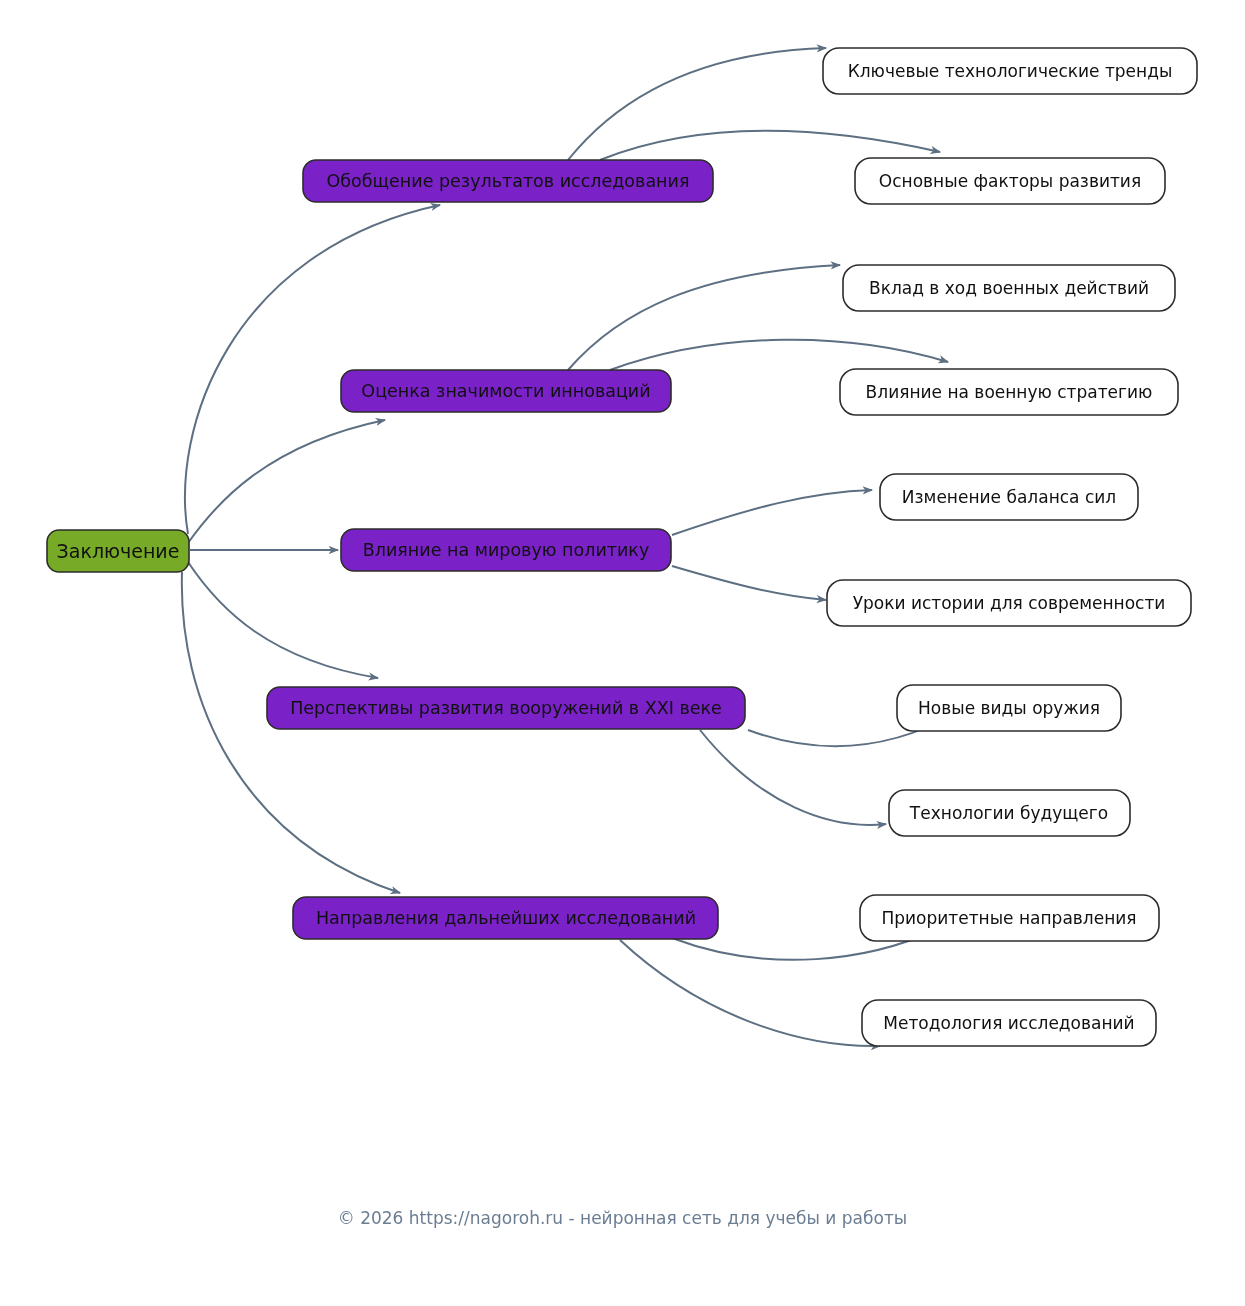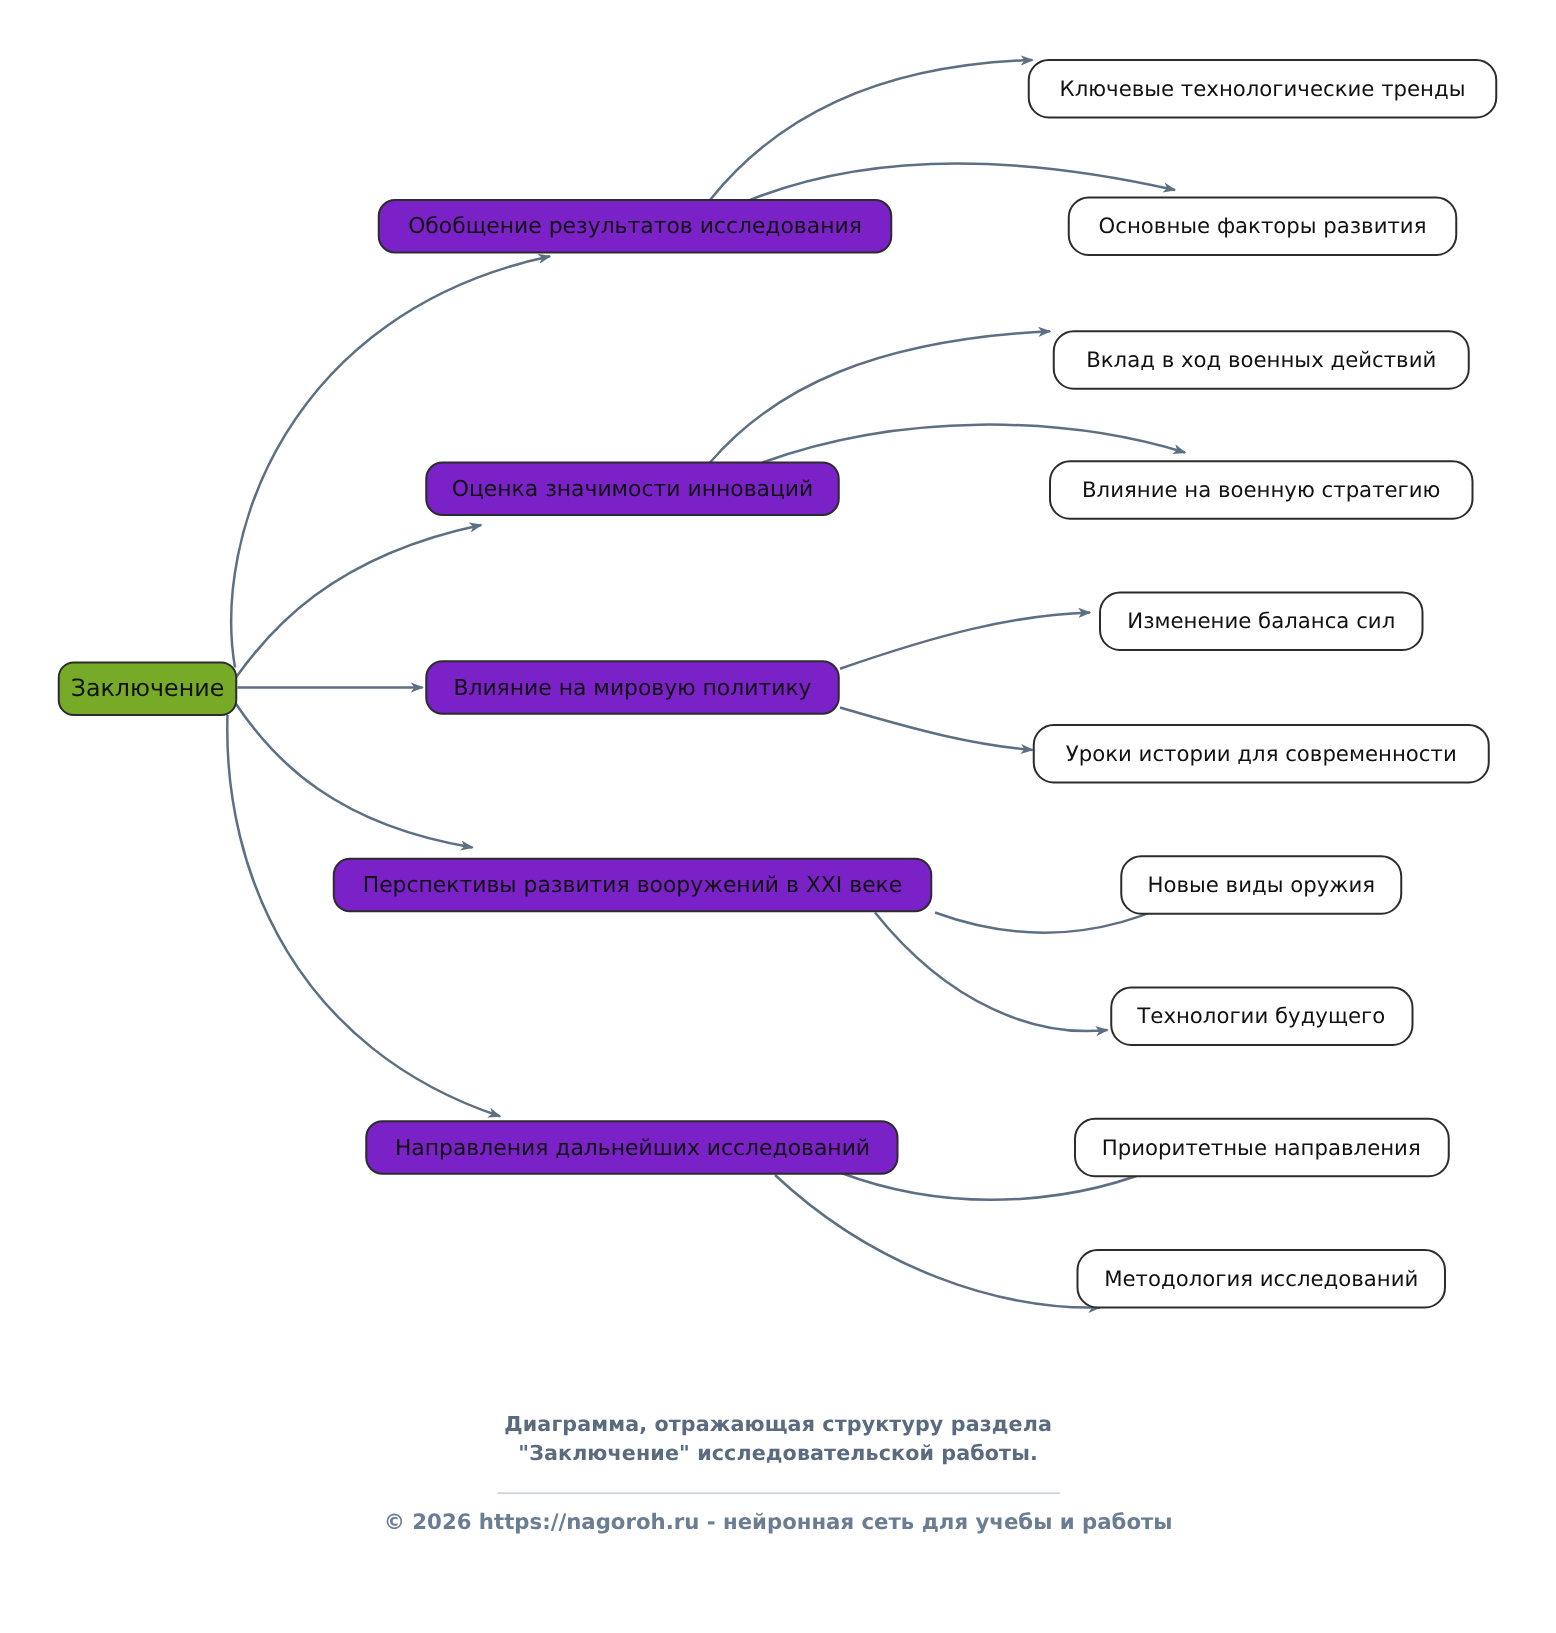--- a/index.html
+++ b/index.html
@@ -71,21 +71,20 @@
   }
   .footer-text {
     position: absolute;
     left: 0;
     right: 0;
     top: 1208px;
     text-align: center;
     font-family: "DejaVu Sans", sans-serif;
     font-size: 17px;
     color: #6b7d92;
-    font-weight: bold;
   }
 </style>
 </head>
 <body>
 
 <div id="mindmap-root">
 
   <svg class="diagram" viewBox="0 0 1245 1306" xmlns="http://www.w3.org/2000/svg">
     <defs>
       <marker id="arrow" markerWidth="11" markerHeight="9" refX="9.4" refY="4.5" orient="auto" markerUnits="userSpaceOnUse">
@@ -183,21 +182,16 @@
     <g>
       <rect x="860" y="895" width="299" height="46" rx="16" ry="16" fill="#ffffff" stroke="#2c2c2c" stroke-width="1.6"></rect>
       <text class="node-label node-leaf-label" x="1009" y="919">Приоритетные направления</text>
     </g>
     <g>
       <rect x="862" y="1000" width="294" height="46" rx="16" ry="16" fill="#ffffff" stroke="#2c2c2c" stroke-width="1.6"></rect>
       <text class="node-label node-leaf-label" x="1009" y="1024">Методология исследований</text>
     </g>
   </svg>
 
-  <div class="caption-block">
-    <div class="caption-line">Диаграмма, отражающая структуру раздела</div>
-    <div class="caption-line">"Заключение" исследовательской работы.</div>
-    <div class="caption-rule"></div>
-  </div>
 
   <div class="footer-text">© 2026 https://nagoroh.ru - нейронная сеть для учебы и работы</div>
 
 </div>
 
 </body></html>

